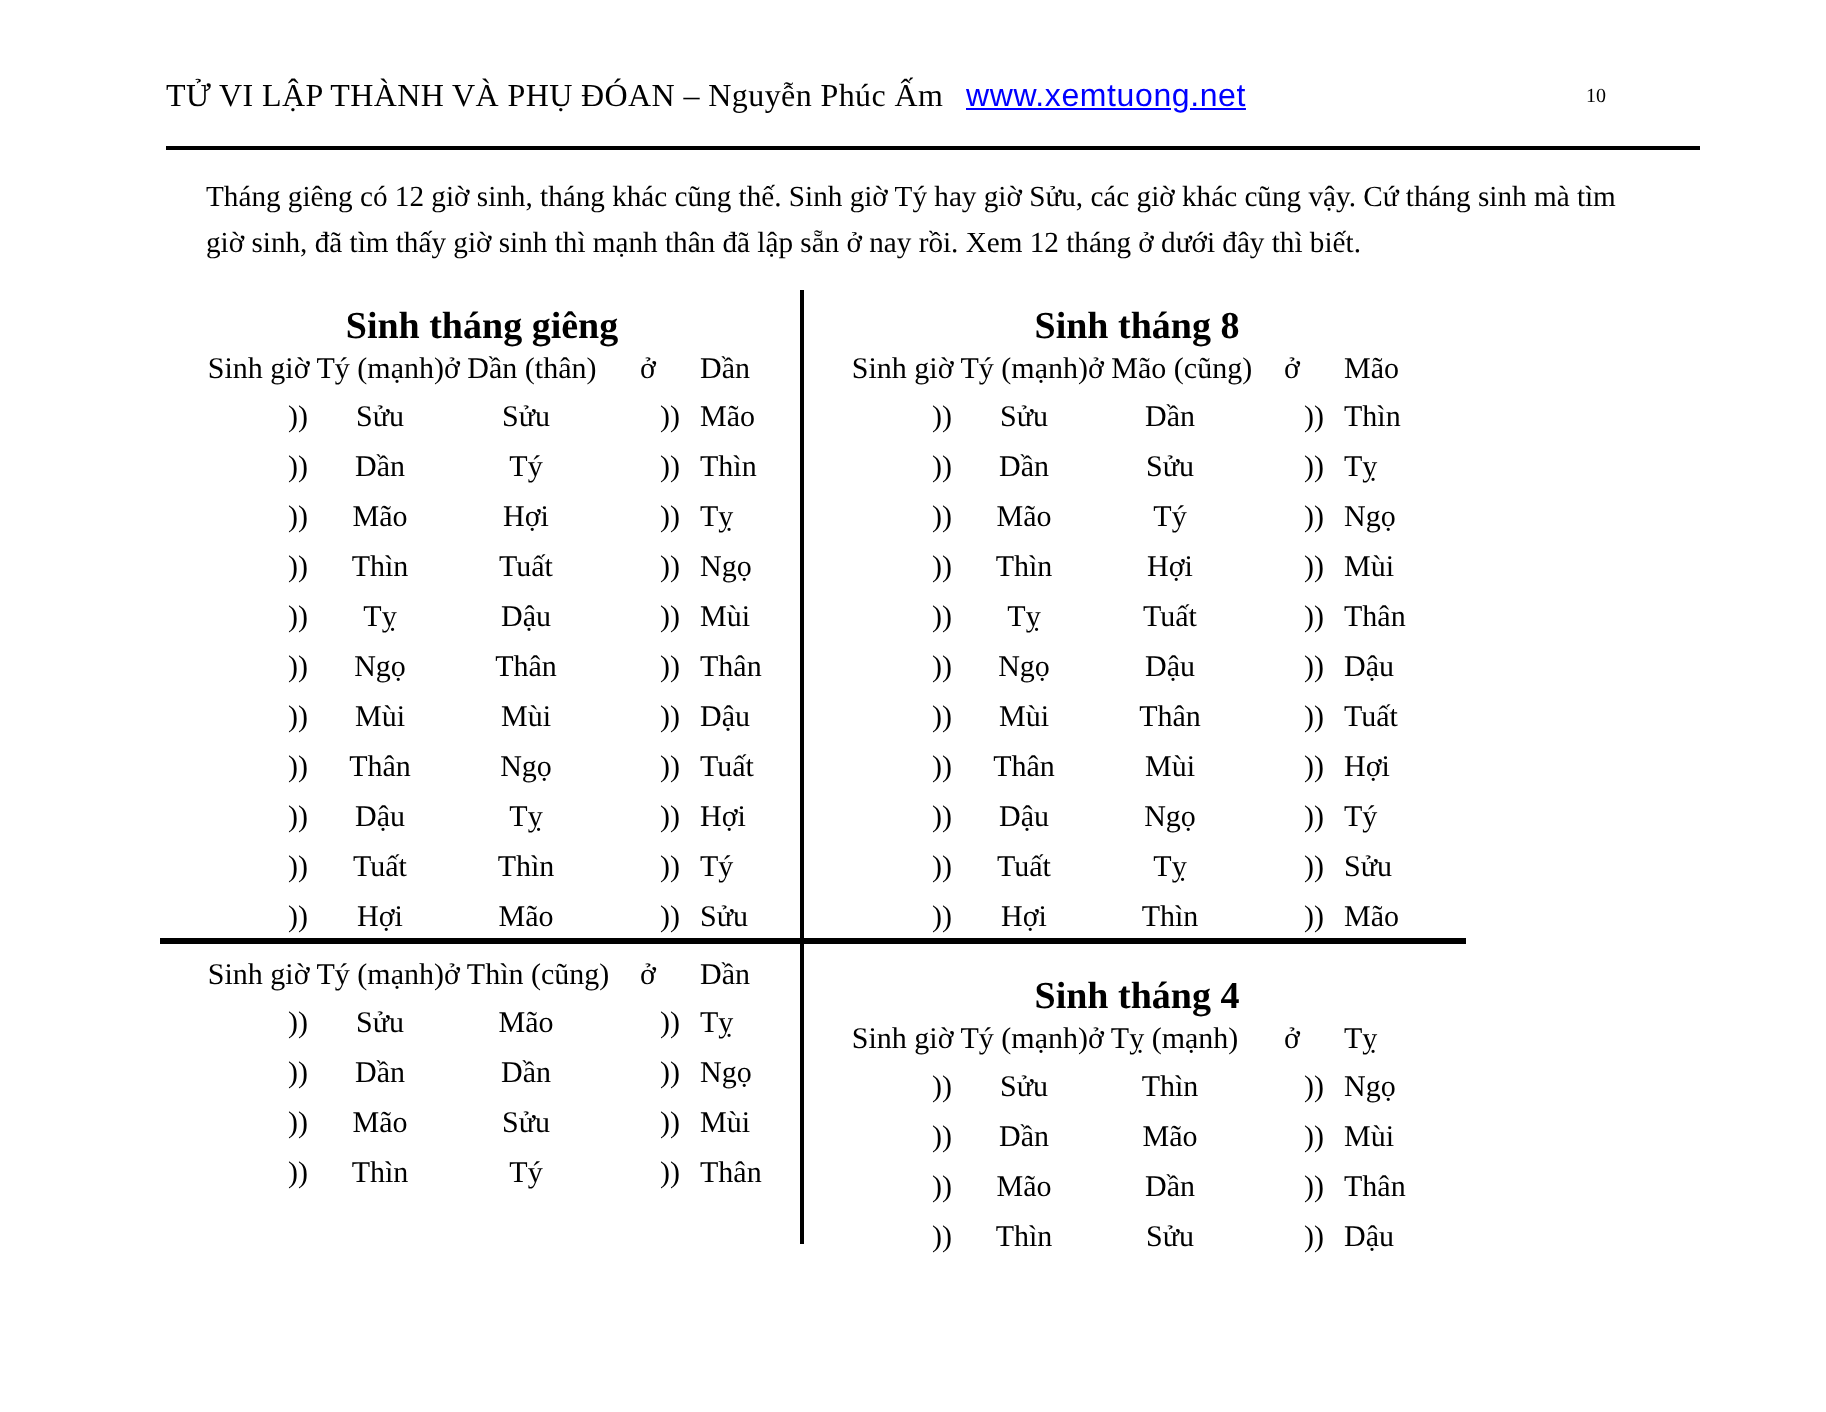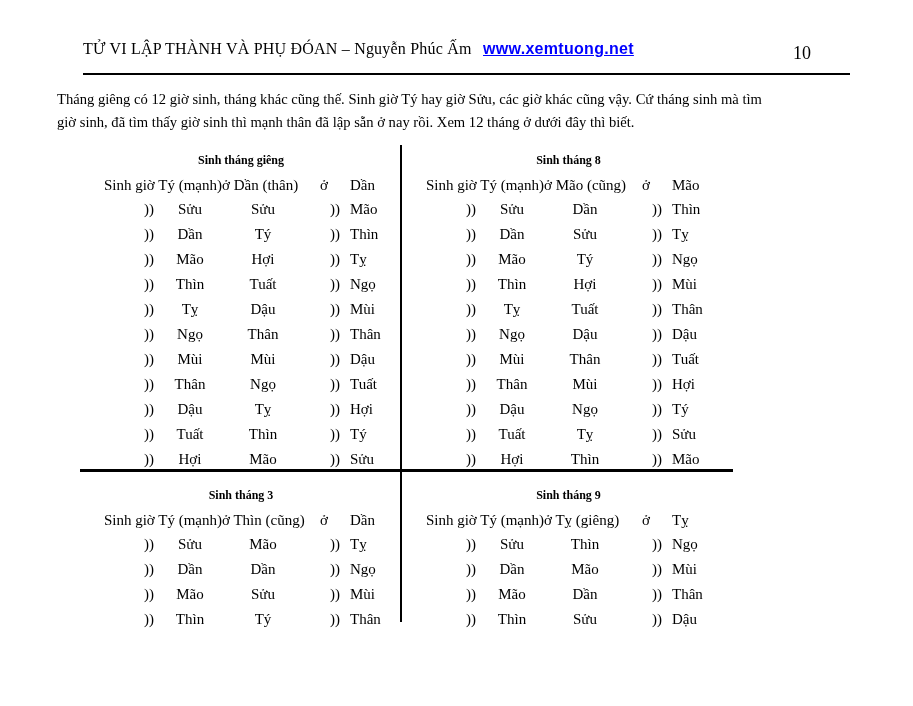--- a/index.html
+++ b/index.html
@@ -4,34 +4,34 @@
 <style>
   html,body { margin:0; padding:0; }
   body {
     width:913px; height:706px; background:#ffffff; overflow:hidden;
     font-family:"Liberation Serif", serif; color:#000;
   }
   .page-header { position:relative; height:26px; margin-top:40px; }
   .doc-title { position:absolute; left:83px; top:0; font-size:16px; letter-spacing:.2px; white-space:nowrap; }
   .site-link {
     position:absolute; left:483px; top:0; font-family:"Liberation Sans", sans-serif;
-    font-weight:bold; font-size:16px; color:#0000ff; text-decoration:underline; letter-spacing:.3px;
+    font-weight:normal; font-size:16px; color:#0000ff; text-decoration:underline; letter-spacing:.3px;
   }
-  .page-num { position:absolute; left:793px; top:3px; font-size:18px; }
+  .page-num { position:absolute; left:793px; top:3px; font-size:10px; }
   .header-rule { border:none; border-top:2px solid #000; margin:7px 63px 0 83px; }
-  .intro { margin:13px 80px 0 57px; width:714px; font-size:14.6px; line-height:22.5px; }
+  .intro { margin:13px 80px 0 103px; width:714px; font-size:14.6px; line-height:22.5px; }
 
   .tables-wrap { position:relative; margin-left:80px; margin-top:12px; width:680px; }
   .vline { position:absolute; left:320px; top:0; width:2px; height:477px; background:#000; }
   .hline { position:absolute; left:0; top:324px; width:653px; height:3px; background:#000; }
   .cols { display:flex; }
   .col-left { width:322px; }
   .col-right { width:333px; }
 
-  .tbl-title { text-align:center; font-weight:bold; font-size:12px; padding-top:8px; height:18px; }
+  .tbl-title { text-align:center; font-weight:bold; font-size:19px; padding-top:8px; height:18px; }
   .thead, .trow { display:grid; grid-template-columns:78px 64px 82px 40px 56px; font-size:15px; }
   .thead { margin-top:6px; height:18px; }
   .thead .p1 { grid-column:1 / 3; text-align:right; white-space:nowrap; }
   .thead .p2 { white-space:nowrap; }
   .thead .p3 { text-align:center; }
   .thead .p4 { padding-left:6px; }
   .tbody { margin-top:2px; }
   .trow { height:25px; align-items:center; }
   .c1 { text-align:right; padding-right:4px; }
   .c2 { text-align:center; }
@@ -141,21 +141,20 @@
               <span class="c1">))</span>
               <span class="c2">Hợi</span>
               <span class="c3">Mão</span>
               <span class="c4">))</span>
               <span class="c5">Sửu</span>
             </div>
           </div>
       </div>
 
       <div class="tbl tbl-bottom">
-        <div class="tbl-title">Sinh tháng 3</div>
         <div class="thead">
           <span class="p1">Sinh giờ Tý (mạnh)</span>
           <span class="p2">ở Thìn (cũng)</span>
           <span class="p3">ở</span>
           <span class="p4">Dần</span>
         </div>
         <div class="tbody">
             <div class="trow">
               <span class="c1">))</span>
               <span class="c2">Sửu</span>
@@ -273,24 +272,24 @@
               <span class="c1">))</span>
               <span class="c2">Hợi</span>
               <span class="c3">Thìn</span>
               <span class="c4">))</span>
               <span class="c5">Mão</span>
             </div>
           </div>
       </div>
 
       <div class="tbl tbl-bottom">
-        <div class="tbl-title">Sinh tháng 9</div>
+        <div class="tbl-title">Sinh tháng 4</div>
         <div class="thead">
           <span class="p1">Sinh giờ Tý (mạnh)</span>
-          <span class="p2">ở Tỵ (giêng)</span>
+          <span class="p2">ở Tỵ (mạnh)</span>
           <span class="p3">ở</span>
           <span class="p4">Tỵ</span>
         </div>
         <div class="tbody">
             <div class="trow">
               <span class="c1">))</span>
               <span class="c2">Sửu</span>
               <span class="c3">Thìn</span>
               <span class="c4">))</span>
               <span class="c5">Ngọ</span>

